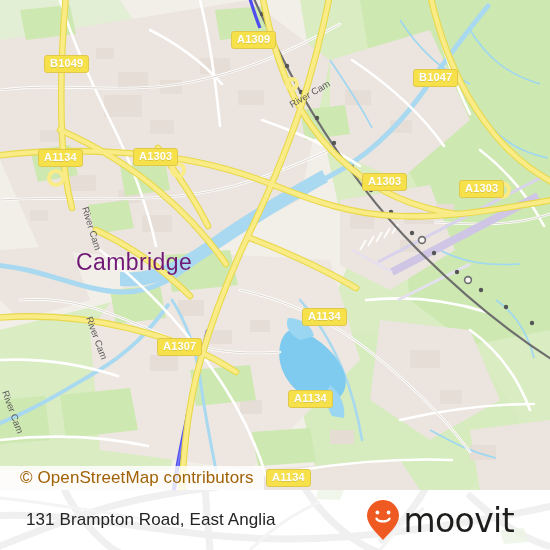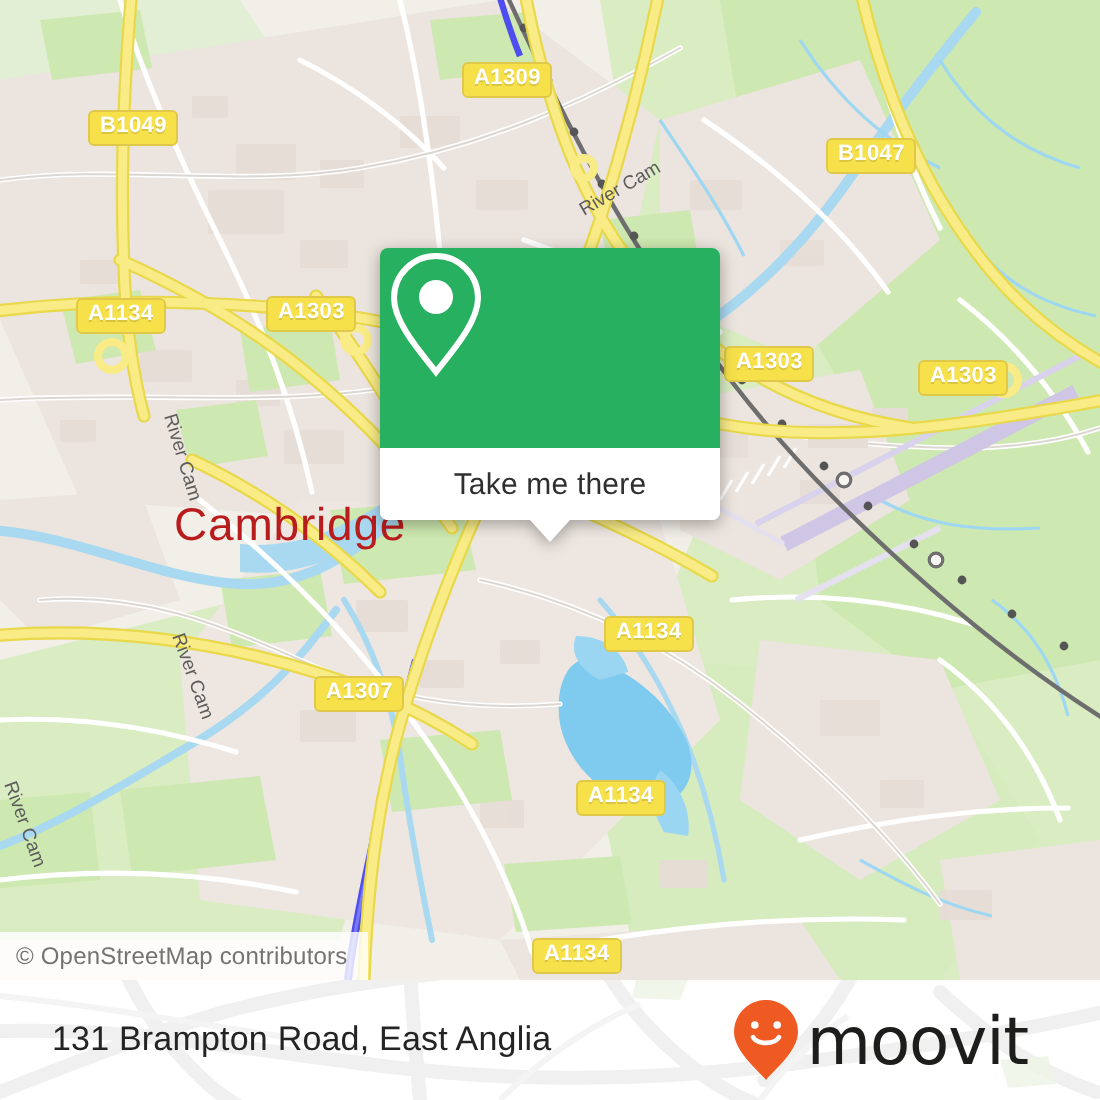--- a/index.html
+++ b/index.html
@@ -7,22 +7,22 @@
   .app{position:relative;width:550px;height:550px;overflow:hidden;background:#fff;}
 
   
   .map{position:absolute;left:0;top:0;width:550px;height:490px;overflow:hidden;background:#f2efe9;}
   .map svg{position:absolute;left:0;top:0;}
 
   
   .attrib{
     position:absolute;left:0;bottom:0;height:24px;line-height:24px;
     background:rgba(255,255,255,.80);
-    padding:0 10px 0 8px;
-    font-size:12px;color:#737373;letter-spacing:.1px;white-space:nowrap;
+    padding:0 10px 0 20px;
+    font-size:17px;color:#a16207;letter-spacing:.1px;white-space:nowrap;
     font-family:"Liberation Sans",sans-serif;
   }
 
   
   .popup{
     position:absolute;left:190px;top:124px;width:170px;
     filter:drop-shadow(0 2px 4px rgba(0,0,0,.33));
   }
   .popup-body{
     width:170px;border-radius:4px;overflow:hidden;background:#fff;
@@ -268,52 +268,38 @@
 
         <g font-family="Liberation Sans, sans-serif" font-size="9.5" fill="#5c5c5c">
           <text transform="translate(292,108) rotate(-30)">River Cam</text>
           <text transform="translate(82,208) rotate(73)">River Cam</text>
           <text transform="translate(86,318) rotate(70)">River Cam</text>
           <text transform="translate(2,392) rotate(70)">River Cam</text>
         </g>
       </g>
     </svg>
 
-    <div style="position:absolute;left:87px;top:249px;font-size:23px;color:#b91c1c;letter-spacing:.4px;font-family:'Liberation Sans',sans-serif;">Cambridge</div>
+    <div style="position:absolute;left:76px;top:249px;font-size:23px;color:#701a75;letter-spacing:.4px;font-family:'Liberation Sans',sans-serif;">Cambridge</div>
 
     <div id="shields">
         <div style="position: absolute; left: 231px; top: 31px; background: rgb(247, 225, 74); color: rgb(255, 255, 255); border: 1.5px solid rgb(224, 201, 74); border-radius: 3px; padding: 1px 5px 2px; font-size: 11px; font-weight: bold; line-height: 13px; font-family: &quot;Liberation Sans&quot;, sans-serif; letter-spacing: 0.2px; white-space: nowrap; text-shadow: rgba(0, 0, 0, 0.12) 0px 1px 0px;">A1309</div>
         <div style="position: absolute; left: 44px; top: 55px; background: rgb(247, 225, 74); color: rgb(255, 255, 255); border: 1.5px solid rgb(224, 201, 74); border-radius: 3px; padding: 1px 5px 2px; font-size: 11px; font-weight: bold; line-height: 13px; font-family: &quot;Liberation Sans&quot;, sans-serif; letter-spacing: 0.2px; white-space: nowrap; text-shadow: rgba(0, 0, 0, 0.12) 0px 1px 0px;">B1049</div>
         <div style="position: absolute; left: 413px; top: 69px; background: rgb(247, 225, 74); color: rgb(255, 255, 255); border: 1.5px solid rgb(224, 201, 74); border-radius: 3px; padding: 1px 5px 2px; font-size: 11px; font-weight: bold; line-height: 13px; font-family: &quot;Liberation Sans&quot;, sans-serif; letter-spacing: 0.2px; white-space: nowrap; text-shadow: rgba(0, 0, 0, 0.12) 0px 1px 0px;">B1047</div>
         <div style="position: absolute; left: 38px; top: 149px; background: rgb(247, 225, 74); color: rgb(255, 255, 255); border: 1.5px solid rgb(224, 201, 74); border-radius: 3px; padding: 1px 5px 2px; font-size: 11px; font-weight: bold; line-height: 13px; font-family: &quot;Liberation Sans&quot;, sans-serif; letter-spacing: 0.2px; white-space: nowrap; text-shadow: rgba(0, 0, 0, 0.12) 0px 1px 0px;">A1134</div>
         <div style="position: absolute; left: 133px; top: 148px; background: rgb(247, 225, 74); color: rgb(255, 255, 255); border: 1.5px solid rgb(224, 201, 74); border-radius: 3px; padding: 1px 5px 2px; font-size: 11px; font-weight: bold; line-height: 13px; font-family: &quot;Liberation Sans&quot;, sans-serif; letter-spacing: 0.2px; white-space: nowrap; text-shadow: rgba(0, 0, 0, 0.12) 0px 1px 0px;">A1303</div>
         <div style="position: absolute; left: 362px; top: 173px; background: rgb(247, 225, 74); color: rgb(255, 255, 255); border: 1.5px solid rgb(224, 201, 74); border-radius: 3px; padding: 1px 5px 2px; font-size: 11px; font-weight: bold; line-height: 13px; font-family: &quot;Liberation Sans&quot;, sans-serif; letter-spacing: 0.2px; white-space: nowrap; text-shadow: rgba(0, 0, 0, 0.12) 0px 1px 0px;">A1303</div>
         <div style="position: absolute; left: 459px; top: 180px; background: rgb(247, 225, 74); color: rgb(255, 255, 255); border: 1.5px solid rgb(224, 201, 74); border-radius: 3px; padding: 1px 5px 2px; font-size: 11px; font-weight: bold; line-height: 13px; font-family: &quot;Liberation Sans&quot;, sans-serif; letter-spacing: 0.2px; white-space: nowrap; text-shadow: rgba(0, 0, 0, 0.12) 0px 1px 0px;">A1303</div>
         <div style="position: absolute; left: 302px; top: 308px; background: rgb(247, 225, 74); color: rgb(255, 255, 255); border: 1.5px solid rgb(224, 201, 74); border-radius: 3px; padding: 1px 5px 2px; font-size: 11px; font-weight: bold; line-height: 13px; font-family: &quot;Liberation Sans&quot;, sans-serif; letter-spacing: 0.2px; white-space: nowrap; text-shadow: rgba(0, 0, 0, 0.12) 0px 1px 0px;">A1134</div>
         <div style="position: absolute; left: 157px; top: 338px; background: rgb(247, 225, 74); color: rgb(255, 255, 255); border: 1.5px solid rgb(224, 201, 74); border-radius: 3px; padding: 1px 5px 2px; font-size: 11px; font-weight: bold; line-height: 13px; font-family: &quot;Liberation Sans&quot;, sans-serif; letter-spacing: 0.2px; white-space: nowrap; text-shadow: rgba(0, 0, 0, 0.12) 0px 1px 0px;">A1307</div>
         <div style="position: absolute; left: 288px; top: 390px; background: rgb(247, 225, 74); color: rgb(255, 255, 255); border: 1.5px solid rgb(224, 201, 74); border-radius: 3px; padding: 1px 5px 2px; font-size: 11px; font-weight: bold; line-height: 13px; font-family: &quot;Liberation Sans&quot;, sans-serif; letter-spacing: 0.2px; white-space: nowrap; text-shadow: rgba(0, 0, 0, 0.12) 0px 1px 0px;">A1134</div>
         <div style="position: absolute; left: 266px; top: 469px; background: rgb(247, 225, 74); color: rgb(255, 255, 255); border: 1.5px solid rgb(224, 201, 74); border-radius: 3px; padding: 1px 5px 2px; font-size: 11px; font-weight: bold; line-height: 13px; font-family: &quot;Liberation Sans&quot;, sans-serif; letter-spacing: 0.2px; white-space: nowrap; text-shadow: rgba(0, 0, 0, 0.12) 0px 1px 0px;">A1134</div>
       </div>
 
     <div class="attrib">© OpenStreetMap contributors</div>
 
-    <div class="popup">
-      <div class="popup-body">
-        <div class="popup-head">
-          <svg width="56" height="68" viewBox="0 0 56 68">
-            <path d="M28 4 C16.4 4 7 13.4 7 25 C7 38 22 54 28 62 C34 54 49 38 49 25 C49 13.4 39.6 4 28 4 Z" fill="none" stroke="#ffffff" stroke-width="3"></path>
-            <circle cx="28" cy="24.5" r="8.5" fill="#ffffff"></circle>
-          </svg>
-        </div>
-        <div class="popup-foot">
-          <span>Take me there</span>
-        </div>
-      </div>
-      <div class="popup-tail"></div>
-    </div>
   </div>
 
   <div class="footer">
     <svg class="footer-wm" viewBox="0 0 550 60">
       <rect x="0" y="0" width="550" height="60" fill="#ffffff"></rect>
       <g stroke="#f0f0f0" stroke-width="7" fill="none" stroke-linecap="round">
         <path d="M-10,26 C60,22 130,36 200,44 C270,52 340,50 410,40 C470,32 520,24 560,14"></path>
         <path d="M60,-10 C70,14 84,34 104,52 C120,66 136,72 156,74"></path>
         <path d="M205,-6 C206,16 208,36 210,60"></path>
         <path d="M300,-10 C312,12 330,32 352,48 C372,62 396,70 420,72"></path>

